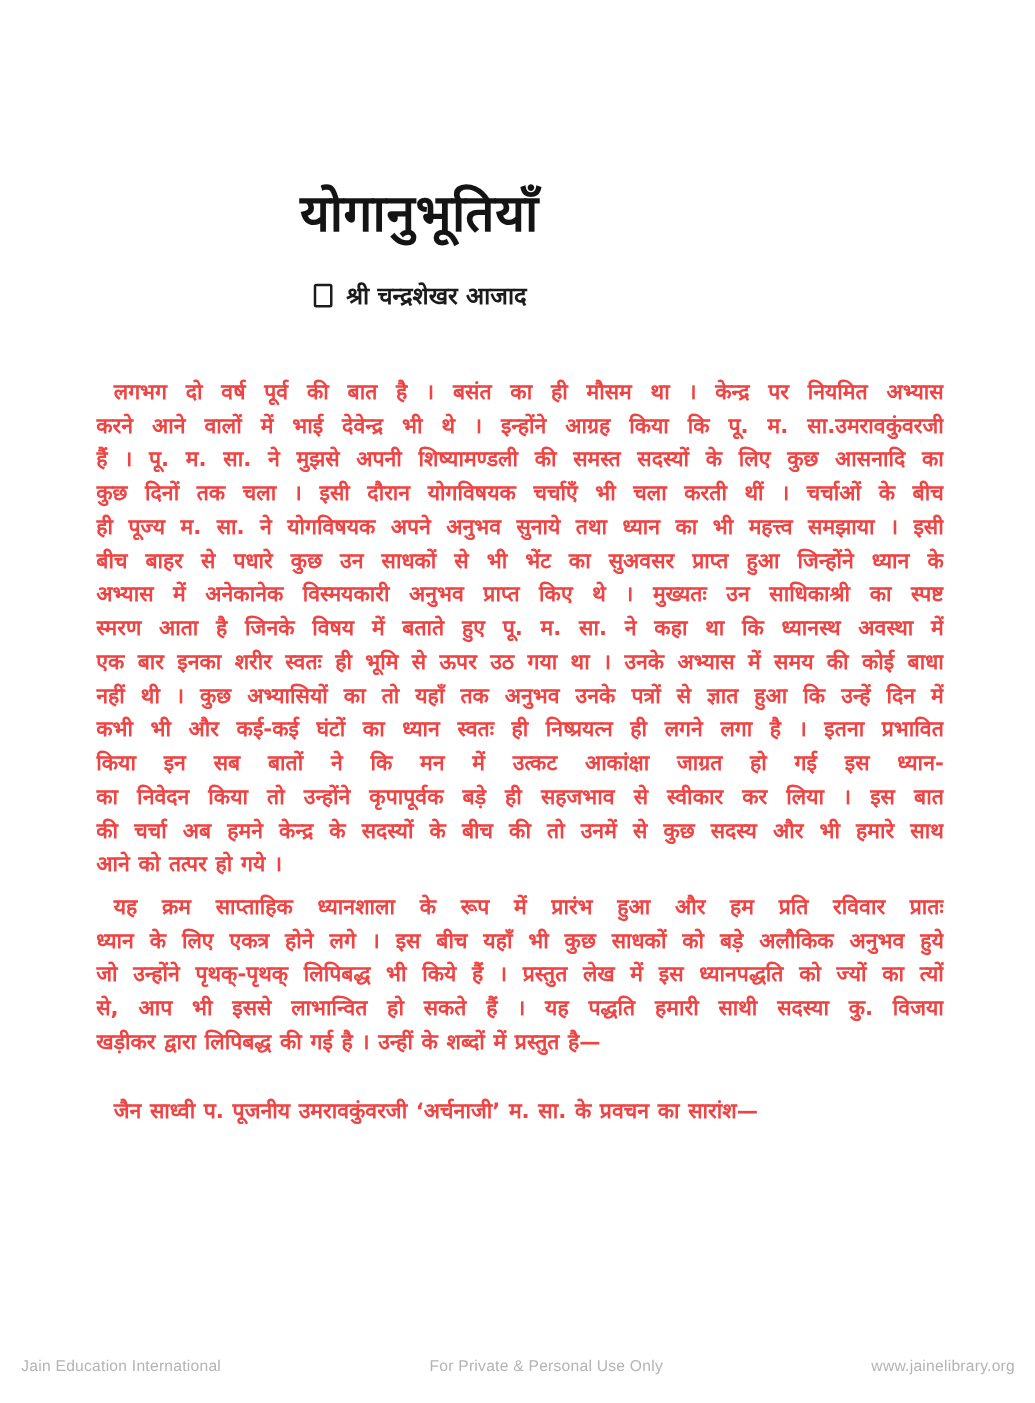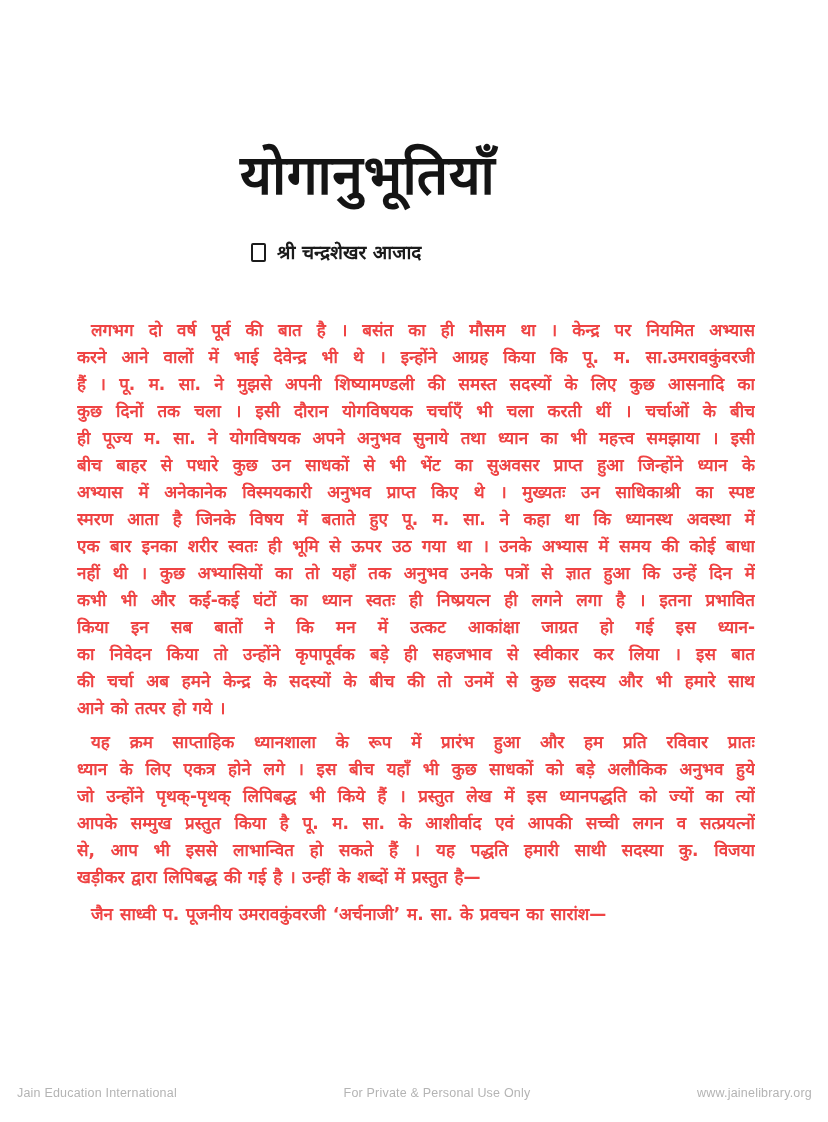--- a/index.html
+++ b/index.html
@@ -10,26 +10,25 @@
     overflow:hidden;
     position:relative;
   }
   .page {
     position:absolute;
     inset:0;
     background:#ffffff;
   }
   .title {
     margin:148px 0 0 240px;
-    font-size:55px;
+    font-size:41px;
     line-height:1.15;
     font-weight:800;
     color:#141414;
     letter-spacing:0.5px;
-    font-family:Liberation Mono, monospace;
   }
   .byline {
     margin:28px 4px 0 251px;
     display:flex;
     align-items:center;
     gap:11px;
   }
   .byline .sq {
     width:15px;
     height:19px;
@@ -41,21 +40,21 @@
   .byline .author {
     font-size:19px;
     font-weight:700;
     color:#1b1b1b;
   }
   .article {
     margin:52px 0 0 77px;
     width:678px;
   }
   .para { margin-bottom:7px; }
-  .para.gap-lg { margin-bottom:10px; }
+  .para.gap-lg { margin-bottom:28px; }
   .para:last-child { margin-bottom:0; }
   .line {
     font-size:17px;
     line-height:27px;
     height:27px;
     overflow:hidden;
     font-weight:700;
     color:#ef4444;
     text-align:justify;
     text-align-last:justify;
@@ -104,21 +103,20 @@
         <div class="line">कभी भी और कई-कई घंटों का ध्यान स्वतः ही निष्प्रयत्न ही लगने लगा है ।  इतना प्रभावित</div>
         <div class="line">किया इन सब बातों ने कि मन में उत्कट आकांक्षा जाग्रत हो गई इस ध्यान-</div>
         <div class="line">का निवेदन किया तो उन्होंने कृपापूर्वक बड़े ही सहजभाव से स्वीकार कर लिया । इस बात</div>
         <div class="line">की चर्चा अब हमने केन्द्र के सदस्यों के बीच की तो उनमें से कुछ सदस्य और भी हमारे साथ</div>
         <div class="line">आने को तत्पर हो गये ।</div>
       </div>
     <div class="para gap-lg">
         <div class="line">यह क्रम साप्ताहिक ध्यानशाला के रूप में प्रारंभ हुआ और हम प्रति रविवार प्रातः</div>
         <div class="line">ध्यान के लिए एकत्र होने लगे । इस बीच यहाँ भी कुछ साधकों को बड़े अलौकिक अनुभव हुये</div>
         <div class="line">जो उन्होंने पृथक्-पृथक् लिपिबद्ध भी किये हैं । प्रस्तुत लेख में इस ध्यानपद्धति को ज्यों का त्यों</div>
-        <div class="line">आपके सम्मुख प्रस्तुत किया है पू. म. सा. के आशीर्वाद एवं आपकी सच्ची लगन व सत्प्रयत्नों</div>
         <div class="line">से, आप भी इससे लाभान्वित हो सकते हैं ।  यह पद्धति हमारी साथी सदस्या कु. विजया</div>
         <div class="line">खड़ीकर द्वारा लिपिबद्ध की गई है । उन्हीं के शब्दों में प्रस्तुत है—</div>
       </div>
     <div class="para">
         <div class="line">जैन साध्वी प. पूजनीय उमरावकुंवरजी ‘अर्चनाजी’ म. सा. के प्रवचन का सारांश—</div>
       </div>
   </div>
 
   <div class="scan-footer">
     <span>Jain Education International</span>

